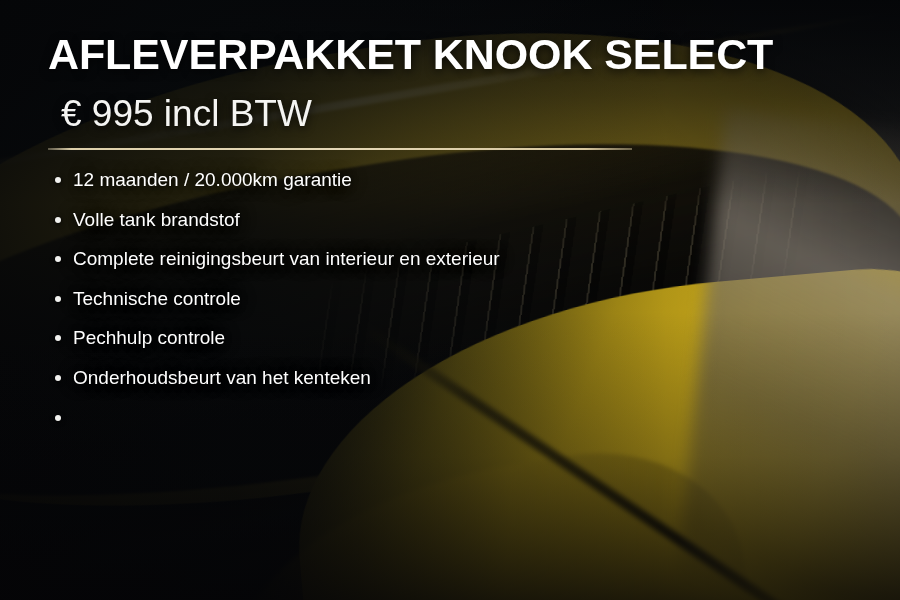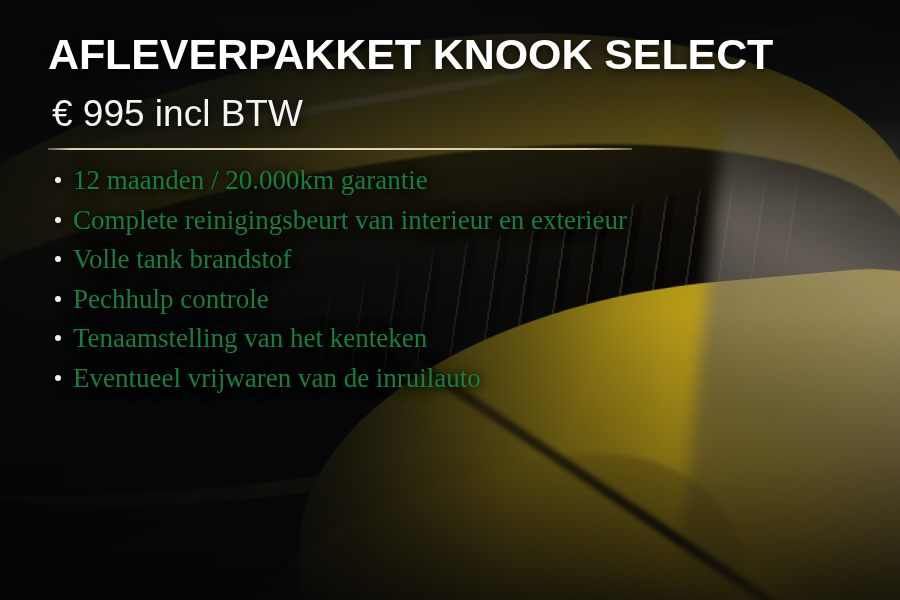--- a/index.html
+++ b/index.html
@@ -185,21 +185,21 @@
     font-weight: 700;
     letter-spacing: -0.1px;
     color: #ffffff;
     font-stretch: condensed;
     white-space: nowrap;
     text-shadow: 0 2px 10px rgba(0,0,0,0.75);
   }
 
   .subhead {
     position: absolute;
-    left: 4px;
+    left: 13px;
     top: 93px;
     margin: 0;
     font-size: 37px;
     line-height: 42px;
     font-weight: 300;
     color: #f4f4f2;
     white-space: nowrap;
     text-shadow: 0 2px 9px rgba(0,0,0,0.8);
   }
 
@@ -218,27 +218,26 @@
     top: 167px;
     margin: 0;
     padding: 0;
     list-style: none;
     width: 800px;
   }
   .feature-item {
     position: relative;
     height: 39.6px;
     padding-left: 25px;
-    font-size: 27px;
+    font-size: 19px;
     line-height: 26px;
     font-weight: 400;
-    color: #15803d;
+    color: #ffffff;
     white-space: nowrap;
     text-shadow: 0 1px 7px rgba(0,0,0,0.9), 0 0 16px rgba(0,0,0,0.65);
-    font-family: Liberation Serif, serif;
   }
   .feature-bullet {
     position: absolute;
     left: 7px;
     top: 10px;
     width: 6px;
     height: 6px;
     border-radius: 50%;
     background: #f2f2f0;
     box-shadow: 0 1px 5px rgba(0,0,0,0.9);
@@ -278,34 +277,37 @@
 
     <div class="divider"></div>
 
     <ul class="feature-list">
       <li class="feature-item">
         <span class="feature-bullet"></span>
         <span class="feature-text">12 maanden / 20.000km garantie</span>
       </li>
       <li class="feature-item">
         <span class="feature-bullet"></span>
+        <span class="feature-text">Volle tank brandstof</span>
+      </li>
+      <li class="feature-item">
+        <span class="feature-bullet"></span>
         <span class="feature-text">Complete reinigingsbeurt van interieur en exterieur</span>
       </li>
       <li class="feature-item">
         <span class="feature-bullet"></span>
-        <span class="feature-text">Volle tank brandstof</span>
+        <span class="feature-text">Technische controle</span>
       </li>
       <li class="feature-item">
         <span class="feature-bullet"></span>
         <span class="feature-text">Pechhulp controle</span>
       </li>
       <li class="feature-item">
         <span class="feature-bullet"></span>
-        <span class="feature-text">Tenaamstelling van het kenteken</span>
-      </li>
-      <li class="feature-item">
-        <span class="feature-bullet"></span>
-        <span class="feature-text">Eventueel vrijwaren van de inruilauto</span>
+        <span class="feature-text">Onderhoudsbeurt van het kenteken</span>
+      </li>
+      <li class="feature-item">
+        <span class="feature-bullet"></span>
       </li>
     </ul>
 
   </div>
 </div>
 
 </body></html>

